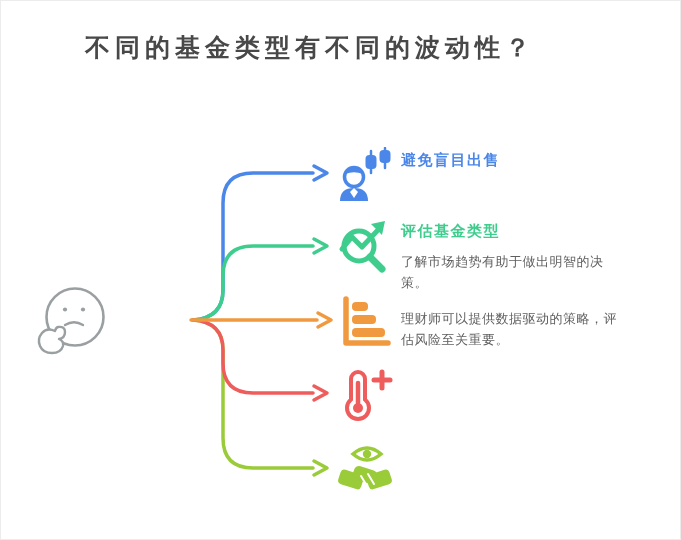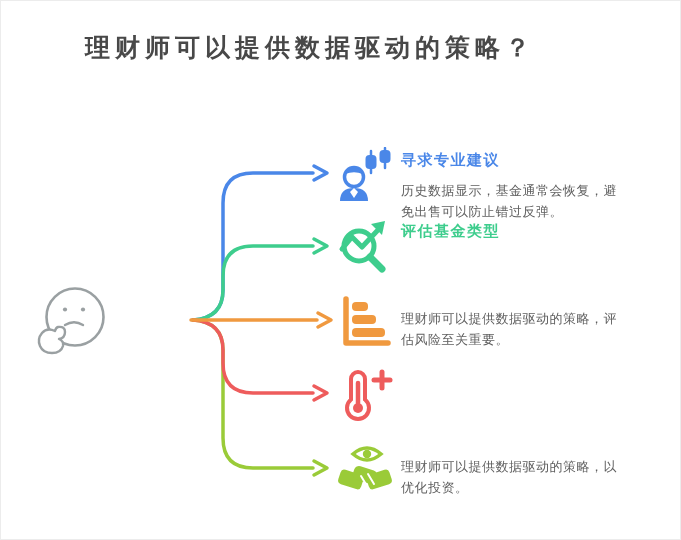--- a/index.html
+++ b/index.html
@@ -22,21 +22,21 @@
   .row p{margin:10px 0 0 0;font-size:13px;line-height:21px;color:#5f5f5f;letter-spacing:0.5px;}
   .r0{top:146px}.r1{top:217px}.r2{top:293px}.r3{top:366px}.r4{top:441px}
   .c0{color:#4a87e8}.c1{color:#3ecd8d}.c2{color:#f0993f}.c3{color:#ee5c5c}.c4{color:#9acb38}
   .s0{stroke:#4a87e8}.s1{stroke:#3ecd8d}.s2{stroke:#f0993f}.s3{stroke:#ee5c5c}.s4{stroke:#9acb38}
 </style>
 </head>
 <body>
 
 <div class="canvas">
 
-  <h1 class="title">理财师可以提供数据驱动的策略？</h1>
+  <h1 class="title">不同的基金类型有不同的波动性？</h1>
 
   <svg class="connectors" width="681" height="540">
     <path class="s0" d="M192,319 Q222,317 222,289 L222,202 Q222,172 252,172 L312,172"></path>
     <path class="s1" d="M192,319 Q222,317 222,289 L222,275 Q222,245 252,245 L312,245"></path>
     <path class="s4" d="M192,319 Q222,321 222,349 L222,437 Q222,467 252,467 L312,467"></path>
     <path class="s3" d="M192,319 Q222,321 222,349 L222,362 Q222,392 252,392 L312,392"></path>
     <path class="s2" d="M190,319 L316,319"></path>
     <path class="s0" d="M313,165 L326,172 L313,179"></path>
     <path class="s1" d="M313,238 L326,245 L313,252"></path>
     <path class="s2" d="M317,312 L330,319 L317,326"></path>
@@ -63,36 +63,36 @@
         </g>
         <rect x="28.5" y="8" width="11" height="14" rx="4" fill="currentColor"></rect>
         <rect x="42.5" y="3" width="11" height="13" rx="4" fill="currentColor"></rect>
         <circle cx="17" cy="30" r="9.5" fill="#ffffff" stroke="currentColor" stroke-width="3.5"></circle>
         <path d="M8.2,27 A9.5,9.5 0 0 1 25.8,27 Q17,23.5 8.2,27 Z" fill="currentColor"></path>
         <path d="M3,54 Q3,41 17,41 Q31,41 31,54 Z" fill="currentColor"></path>
         <path d="M17,41 L13,45 L17,51 L21,45 Z" fill="#ffffff"></path>
       </svg>
     </span>
     <div class="texts">
-      <h3>寻求专业建议</h3>
-      <p>历史数据显示，基金通常会恢复，避免出售可以防止错过反弹。</p>
+      <h3>避免盲目出售</h3>
     </div>
   </div>
 
   <div class="row r1 c1">
     <span class="icon">
       <svg width="56" height="56" viewBox="0 0 56 56">
         <circle cx="22" cy="28" r="15" fill="none" stroke="currentColor" stroke-width="5"></circle>
         <line x1="33" y1="39" x2="45" y2="51" stroke="currentColor" stroke-width="7" stroke-linecap="round"></line>
         <polyline points="5,31 15,19 25,29 40,13" fill="none" stroke="currentColor" stroke-width="5" stroke-linecap="round" stroke-linejoin="round"></polyline>
         <path d="M34,6 L48,3 L45,17 Z" fill="currentColor"></path>
       </svg>
     </span>
     <div class="texts">
       <h3>评估基金类型</h3>
+      <p>了解市场趋势有助于做出明智的决策。</p>
     </div>
   </div>
 
   <div class="row r2 c2">
     <span class="icon">
       <svg width="56" height="56" viewBox="0 0 56 56">
         <polyline points="9,5 9,49 51,49" fill="none" stroke="currentColor" stroke-width="5.5" stroke-linecap="round" stroke-linejoin="round"></polyline>
         <rect x="15" y="8" width="16" height="9" rx="4" fill="currentColor"></rect>
         <rect x="15" y="21" width="24" height="9" rx="4" fill="currentColor"></rect>
         <rect x="15" y="34" width="33" height="9" rx="4" fill="currentColor"></rect>
@@ -129,17 +129,16 @@
           <rect x="30" y="30" width="24" height="15" rx="4" transform="rotate(-18 42 37)"></rect>
           <rect x="16" y="26" width="24" height="14" rx="5" transform="rotate(18 28 33)"></rect>
         </g>
         <g stroke="#ffffff" stroke-width="2" stroke-linecap="round">
           <line x1="24" y1="34" x2="30" y2="44"></line>
             <line x1="31" y1="32" x2="37" y2="42"></line>
         </g>
       </svg>
     </span>
     <div class="texts">
-      <p>理财师可以提供数据驱动的策略，以优化投资。</p>
     </div>
   </div>
 
 </div>
 
 </body></html>

